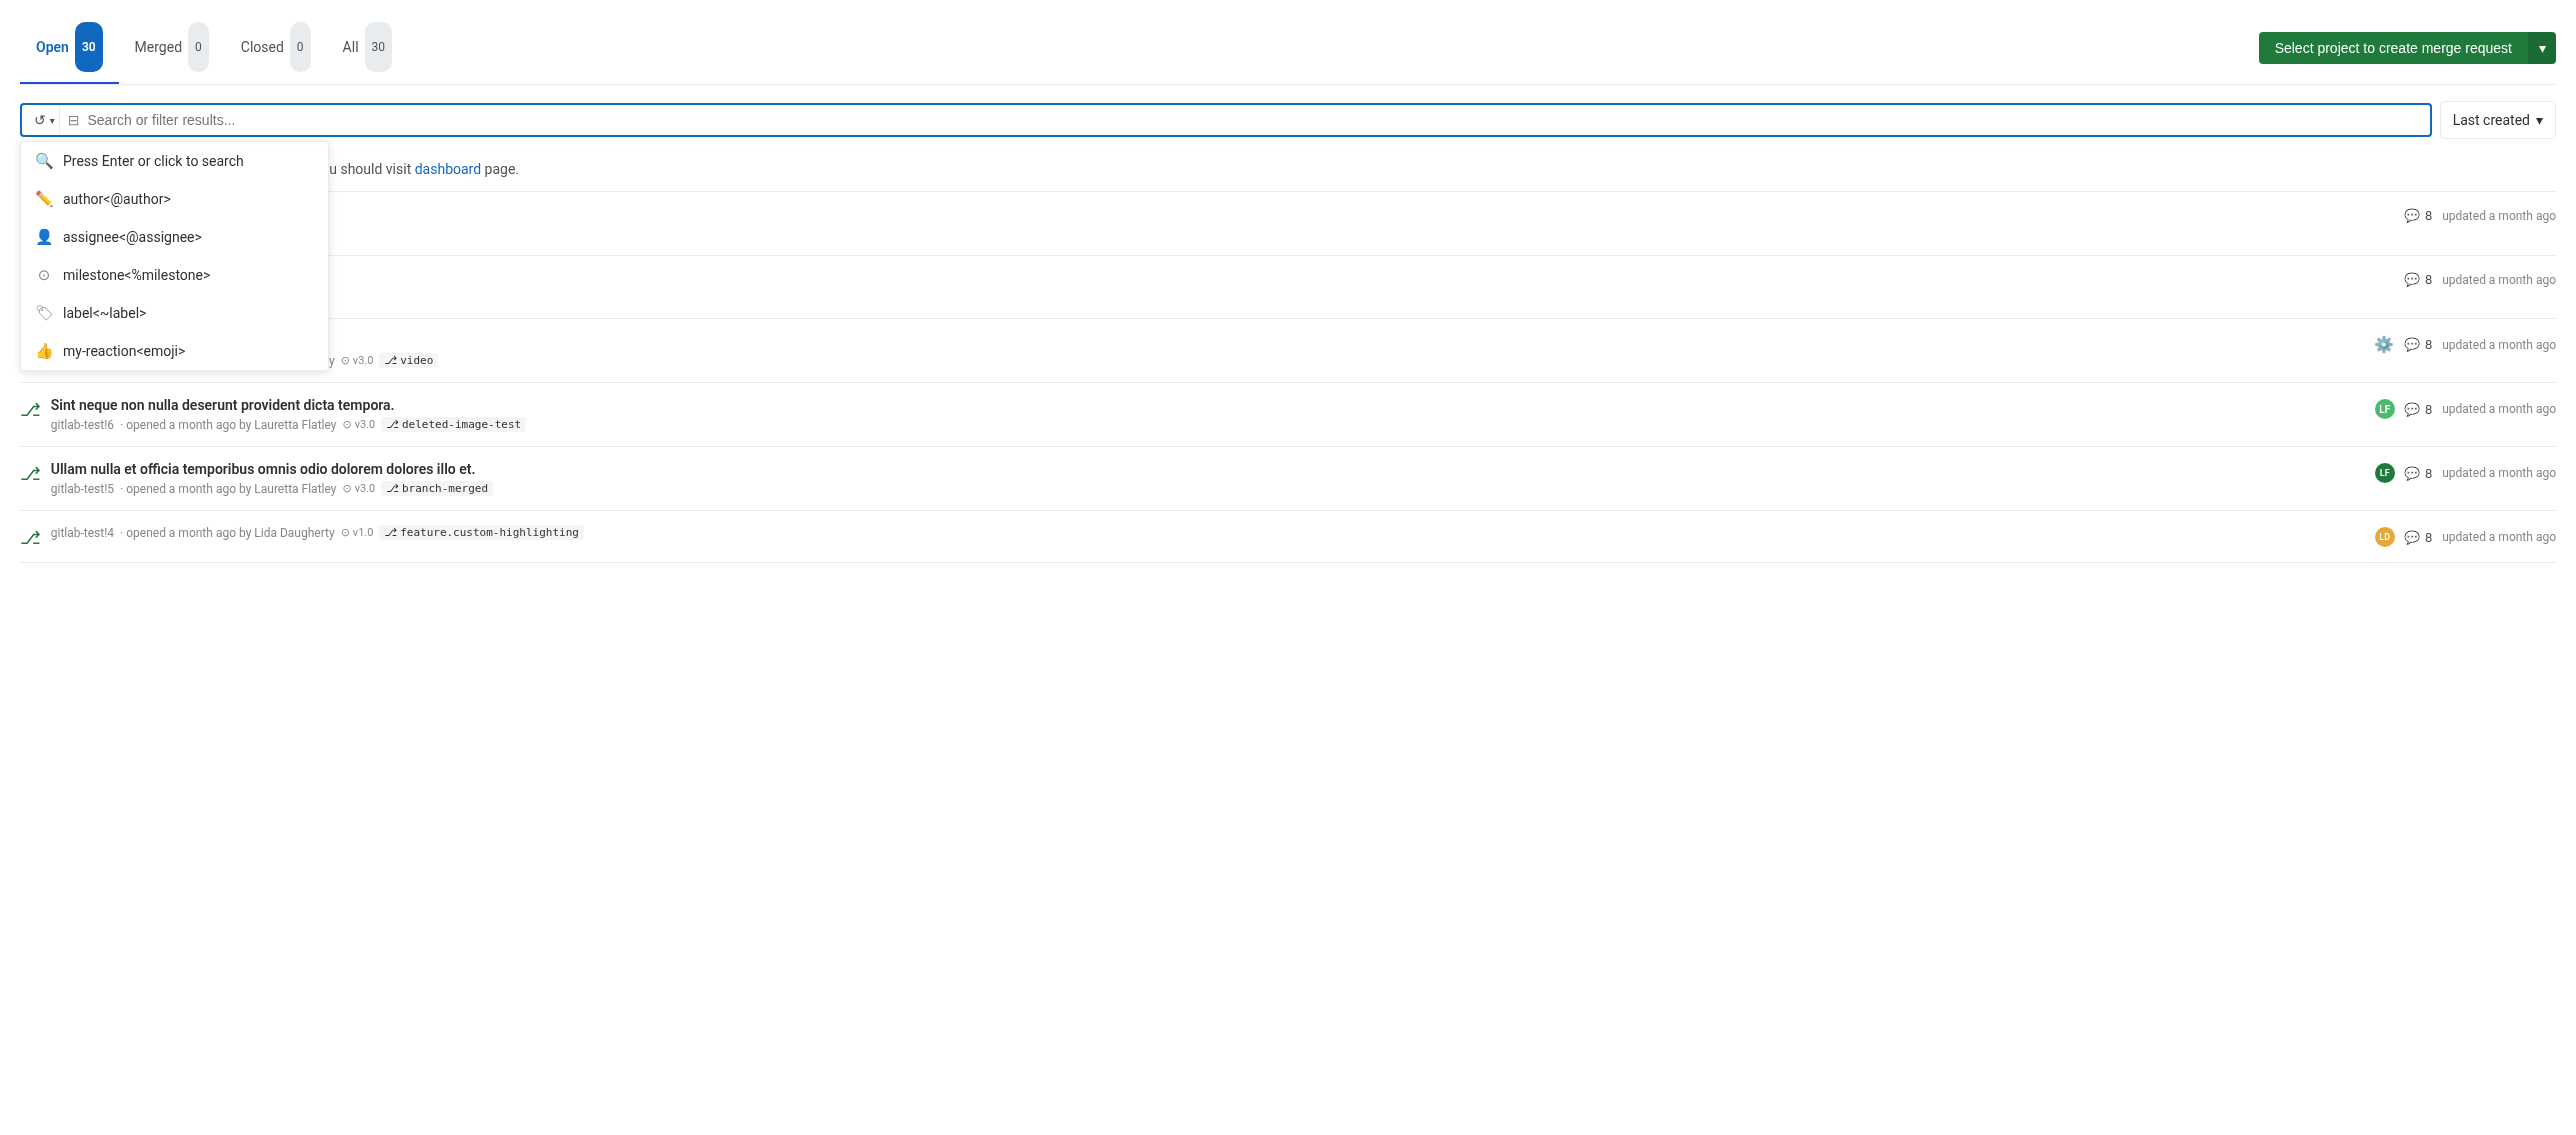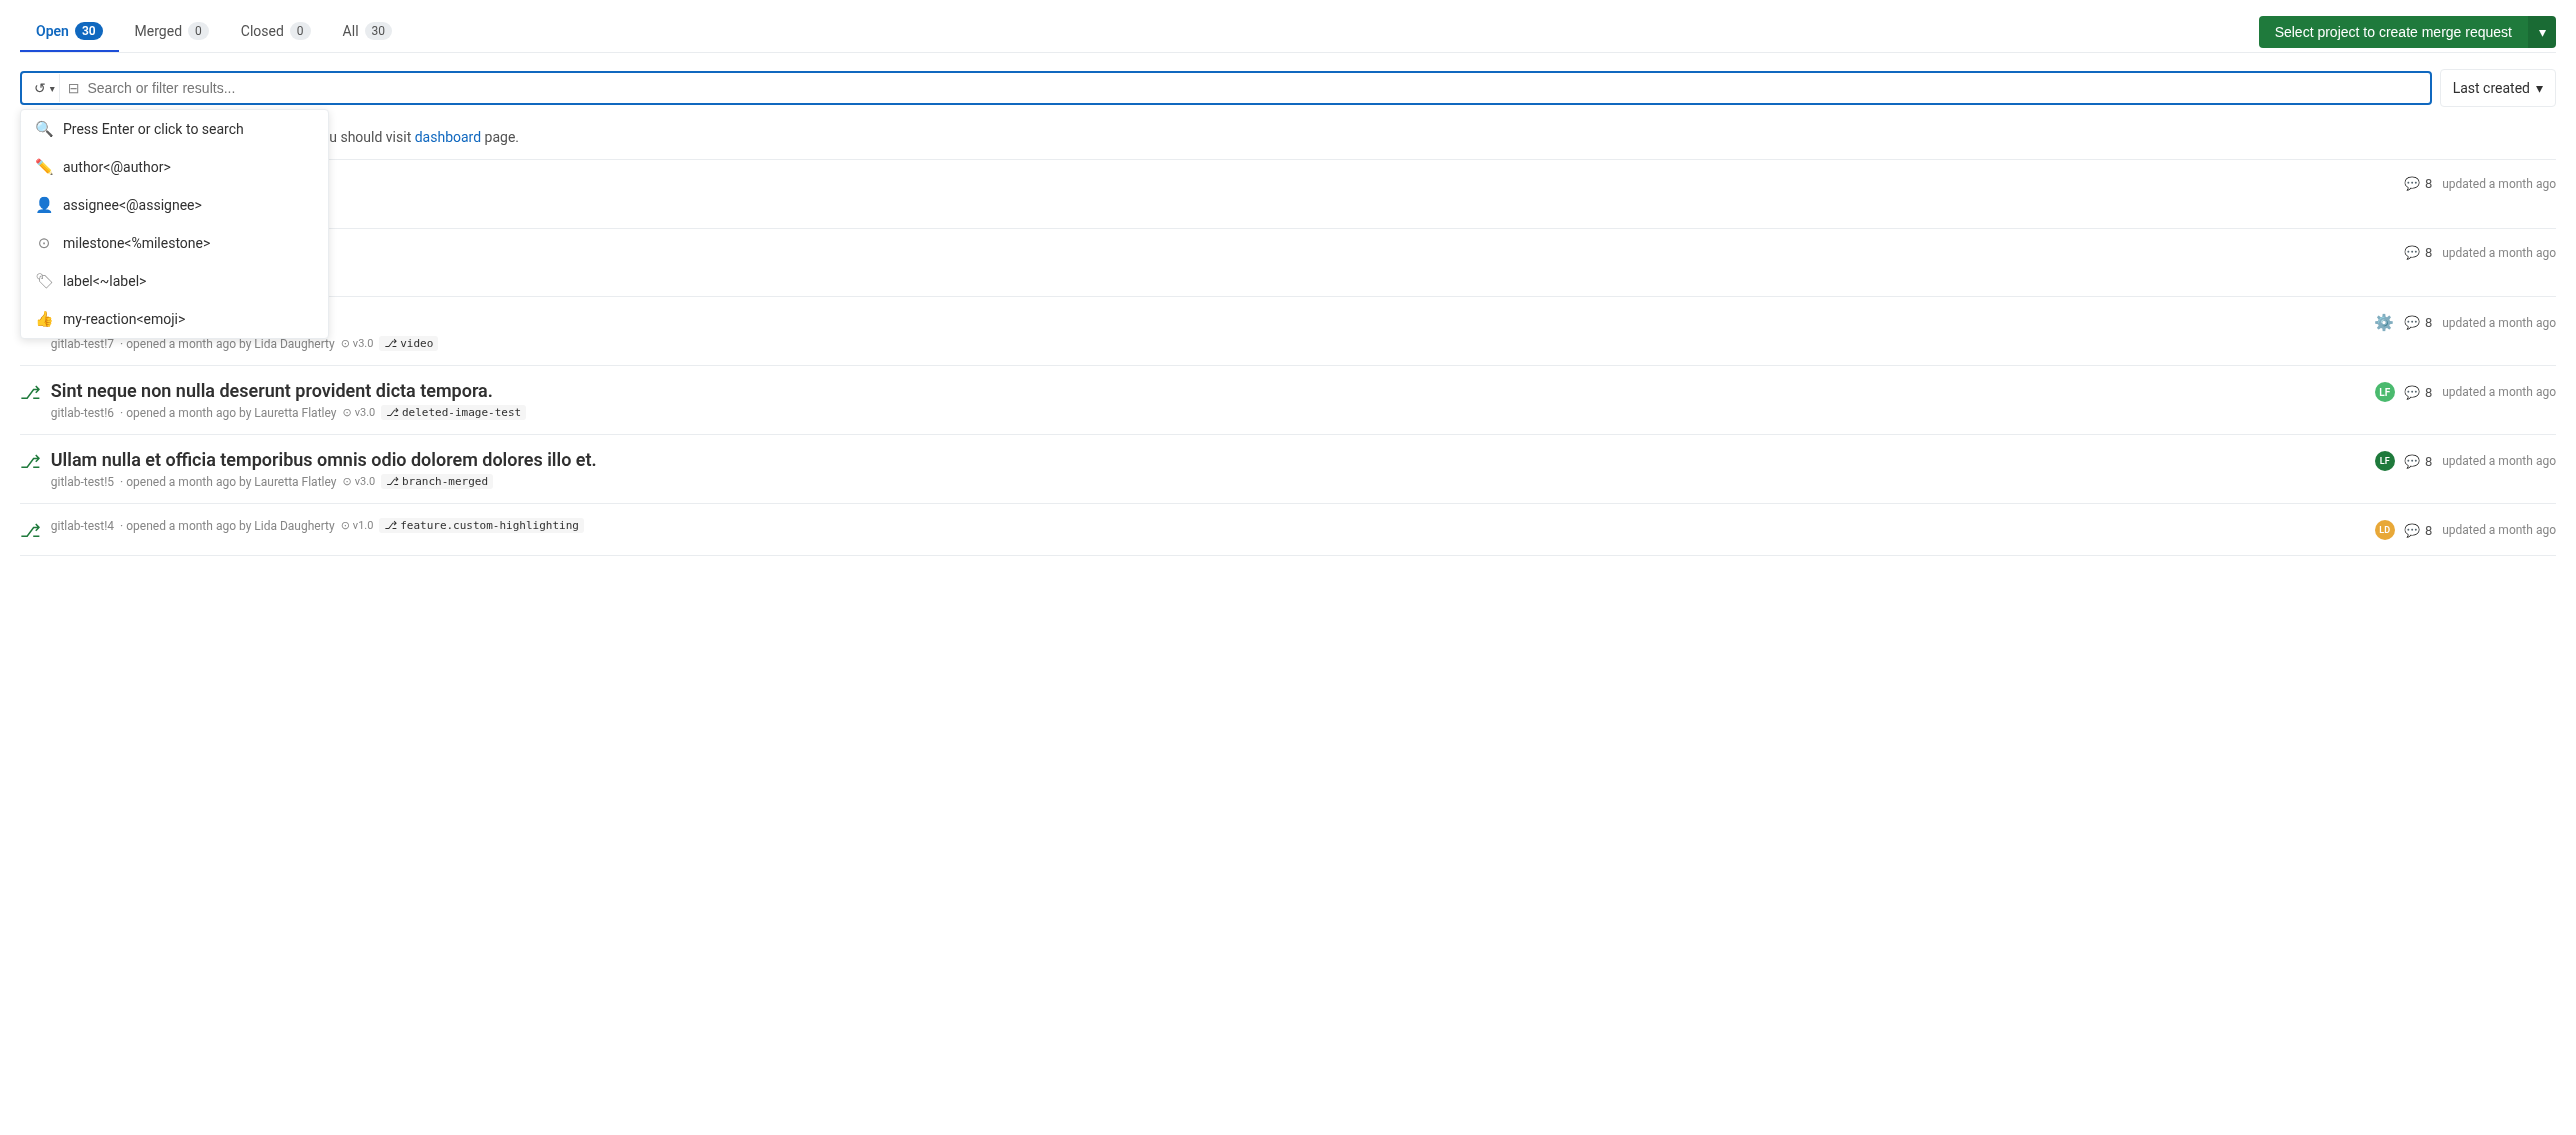--- a/index.html
+++ b/index.html
@@ -45,21 +45,21 @@
 
     .tab.active {
       color: #1068bf;
       border-bottom: 2px solid #1d4ed8;
       font-weight: 600;
     }
 
     .tab-badge {
       background: #e9ecef;
       border-radius: 10px;
-      padding: 2px 7px;
+      padding: 18px 7px;
       font-size: 12px;
       color: #525252;
     }
 
     .tab.active .tab-badge {
       background: #1068bf;
       color: #fff;
     }
 
     .create-btn-main {
@@ -213,21 +213,21 @@
       flex-shrink: 0;
     }
 
     .mr-content {
       flex: 1;
     }
 
     .mr-title {
       font-weight: 600;
       color: #303030;
-      font-size: 18px;
+      font-size: 14px;
       margin-bottom: 4px;
       cursor: pointer;
     }
 
     .mr-meta {
       font-size: 12px;
       color: #868686;
       display: flex;
       align-items: center;
       gap: 6px;

